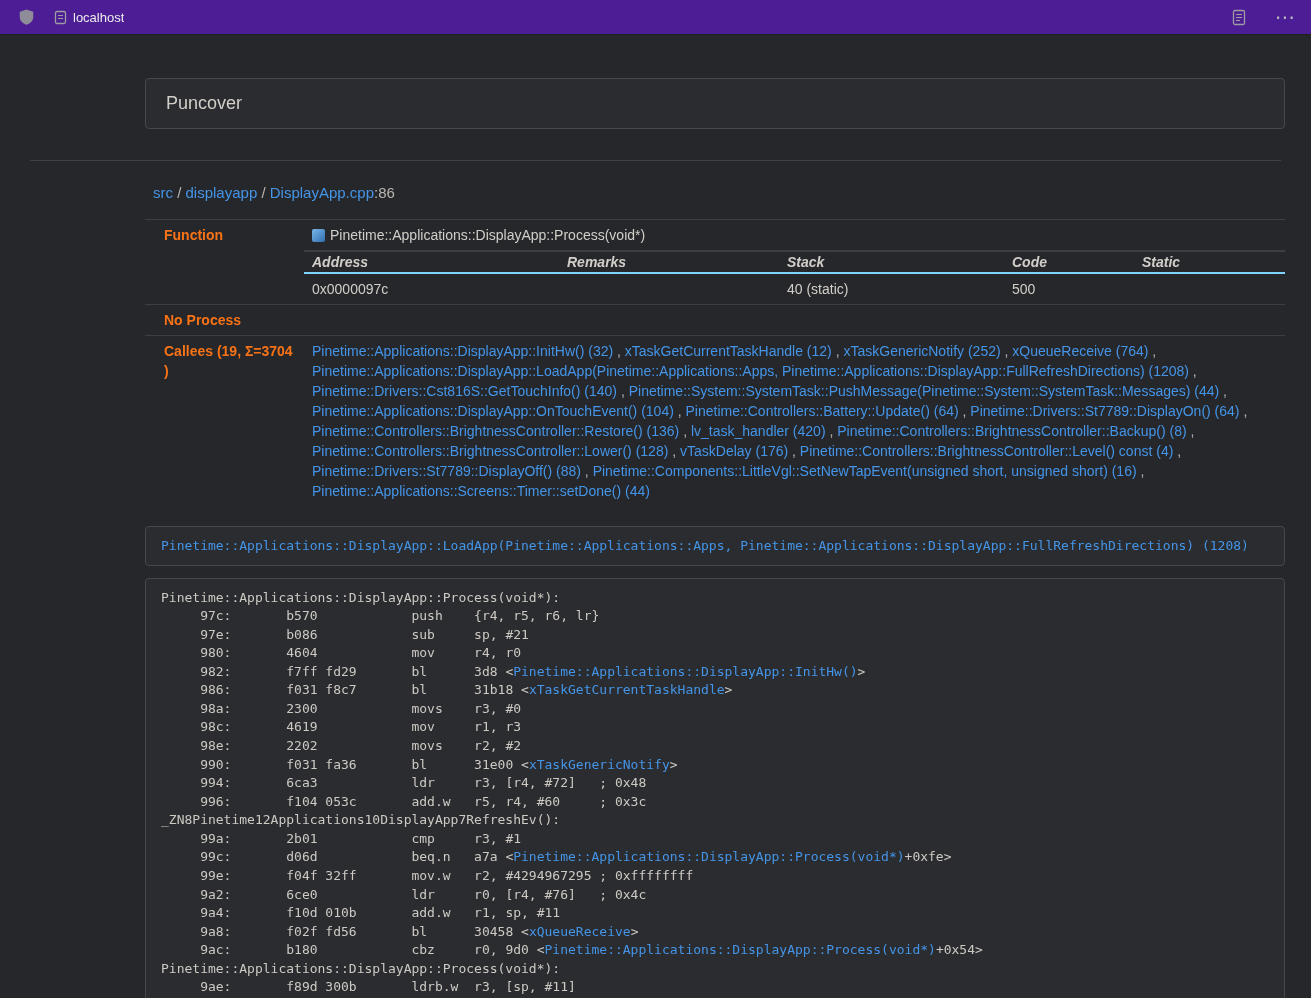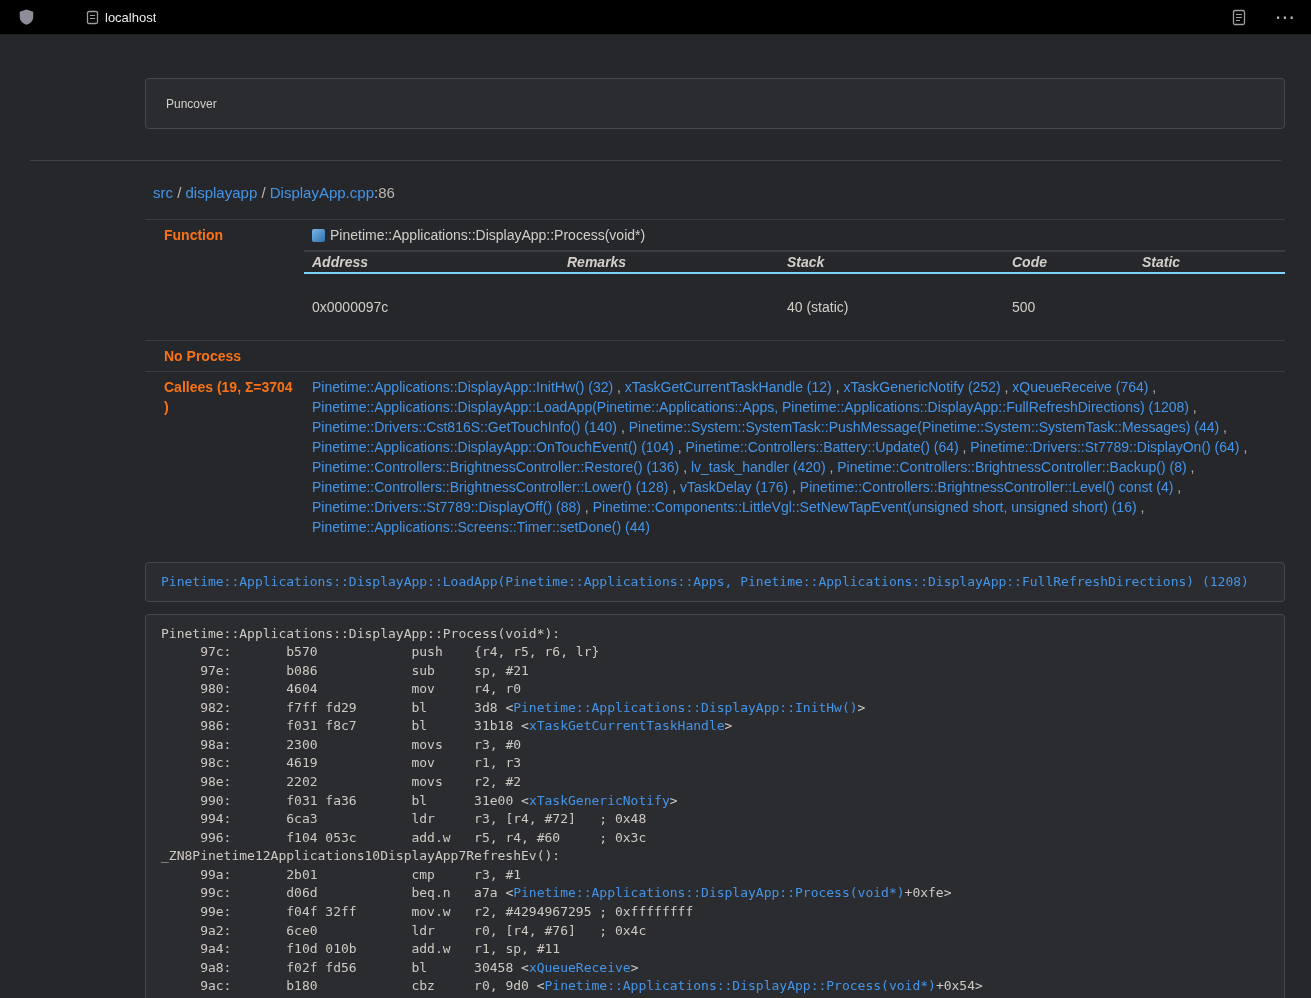--- a/index.html
+++ b/index.html
@@ -8,26 +8,25 @@
     background: #26272b;
     color: #d2cfc9;
     font-family: "Liberation Sans", "DejaVu Sans", sans-serif;
     font-size: 14px;
   }
   a { color: #4495e8; text-decoration: none; cursor: pointer; }
 
   
   .topbar {
     height: 35px;
-    background: #000000;
+    background: #4c1d95;
     border-bottom: 1px solid #1f2023;
     display: flex;
     align-items: center;
     padding: 0 14px;
-    gap: 32px;
   }
   .tb-btn { display: inline-flex; align-items: center; justify-content: center; width: 24px; height: 24px; flex: 0 0 auto; }
   .urlbar {
     display: flex; align-items: center;
     margin-left: 16px;
     font-size: 13px;
     flex: 0 1 auto;
     white-space: nowrap; overflow: hidden;
   }
   .urlbar .doc { margin-right: 6px; display: inline-flex; }
@@ -37,21 +36,21 @@
   .tb-menu { color: #b8b8bc; font-size: 20px; line-height: 20px; padding: 0 2px; }
 
   
   .navbar {
     width: 1140px; margin: 43px 0 0 145px; height: 51px;
     background: #2b2c30;
     border: 1px solid #46484d;
     border-radius: 4px;
     display: flex; align-items: center;
   }
-  .brand { font-size: 12px; color: #d2cfc9; padding: 0 20px; }
+  .brand { font-size: 18px; color: #d2cfc9; padding: 0 20px; }
 
   hr.page-rule { border: 0; border-top: 1px solid #3e4045; margin: 31px 30px 0 30px; }
 
   .breadcrumb { margin: 22px 0 16px 153px; font-size: 15px; line-height: 20px; color: #b9b6b0; }
 
   
   table.main-table { width: 1140px; margin-left: 145px; border-collapse: collapse; font-size: 14px; }
   .main-table th, .main-table td {
     border-top: 1px solid #3c3e43;
     vertical-align: top; text-align: left;
@@ -64,21 +63,21 @@
   .func-icon {
     display: inline-block; width: 13px; height: 13px;
     border-radius: 2px; margin-right: 5px; vertical-align: -2px;
     background: linear-gradient(135deg, #7ab6e8 0%, #2f6fae 100%);
   }
   table.inner-table { width: 100%; border-collapse: collapse; }
   .inner-table th {
     padding: 0 8px; text-align: left; font-weight: bold;
     border-bottom: 2px solid #7dd3fc; line-height: 20px; font-style: italic;
   }
-  .inner-table td { padding: 23px 8px; line-height: 20px; }
+  .inner-table td { padding: 5px 8px; line-height: 20px; }
   .col-address { width: 255px; }
   .col-remarks { width: 220px; }
   .col-stack   { width: 225px; }
   .col-code    { width: 130px; }
   .callees-cell { color: #b9b6b0; }
 
   
   .highlight-box {
     width: 1140px; margin: 20px 0 0 145px;
     background: #2b2c30;

